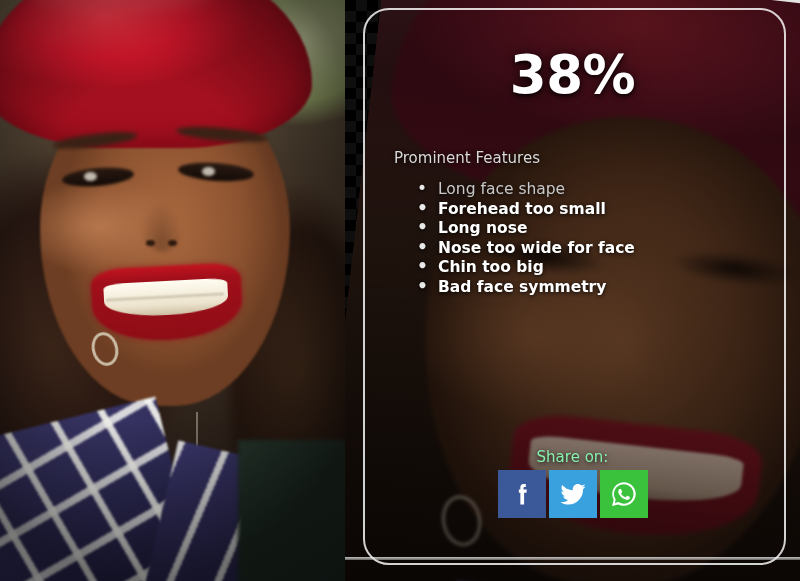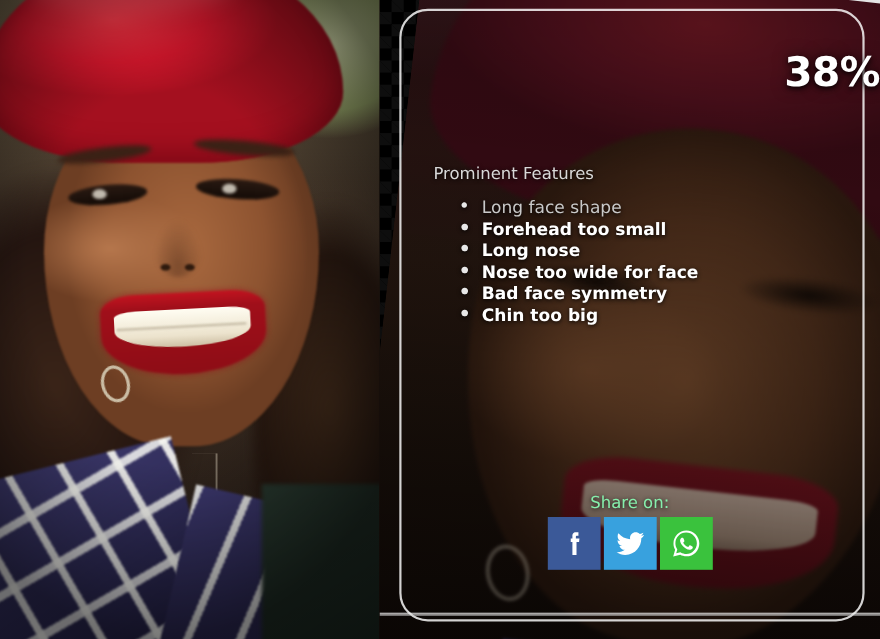--- a/index.html
+++ b/index.html
@@ -213,22 +213,22 @@
   }
   .bottom-rule {
     position:absolute; left:0; right:0; top:557px; height:3px;
     background:linear-gradient(180deg,rgba(255,255,255,.75) 0%,rgba(190,190,190,.5) 100%);
   }
 
   
   .content { position:absolute; inset:0; }
   .score {
     position:absolute; left:0; right:0; top:44px;
-    text-align:right; color:#fff;
-    font-size:37px; font-weight:bold; letter-spacing:-.5px;
+    text-align:center; color:#fff;
+    font-size:53px; font-weight:bold; letter-spacing:-.5px;
     text-shadow:0 2px 5px rgba(0,0,0,.85), 0 0 14px rgba(0,0,0,.6);
   }
   .verdict {
     position:absolute; left:0; right:0; top:104px;
     text-align:center; color:#fff;
     font-size:24px; font-weight:bold;
     text-shadow:0 2px 5px rgba(0,0,0,.9), 0 0 12px rgba(0,0,0,.6);
   }
   .feat-title {
     position:absolute; left:49px; top:149px;
@@ -333,22 +333,22 @@
       <div class="score">38%</div>
 
 
       <div class="feat-title">Prominent Features</div>
 
       <ul class="feat-list">
         <li><span>Long face shape</span></li>
         <li class="bad"><span>Forehead too small</span></li>
         <li class="bad"><span>Long nose</span></li>
         <li class="bad"><span>Nose too wide for face</span></li>
+        <li class="bad"><span>Chin too big</span></li>
         <li class="bad"><span>Bad face symmetry</span></li>
-        <li class="bad"><span>Chin too big</span></li>
       </ul>
 
       <div class="share-label">Share on:</div>
 
       <div class="social-row">
         <div class="social" style="background:#3b5998;">
           <svg width="28" height="28" viewBox="0 0 24 24" aria-hidden="true">
             <path d="M15.4 8.2h-2.1V6.9c0-.6.4-.8.7-.8h1.3V3.4h-1.9c-2.3 0-2.8 1.7-2.8 2.8v2h-1.3v2.8h1.3V21h3.2v-10h2l.3-2.8z" fill="#ffffff"></path>
           </svg>
         </div>

